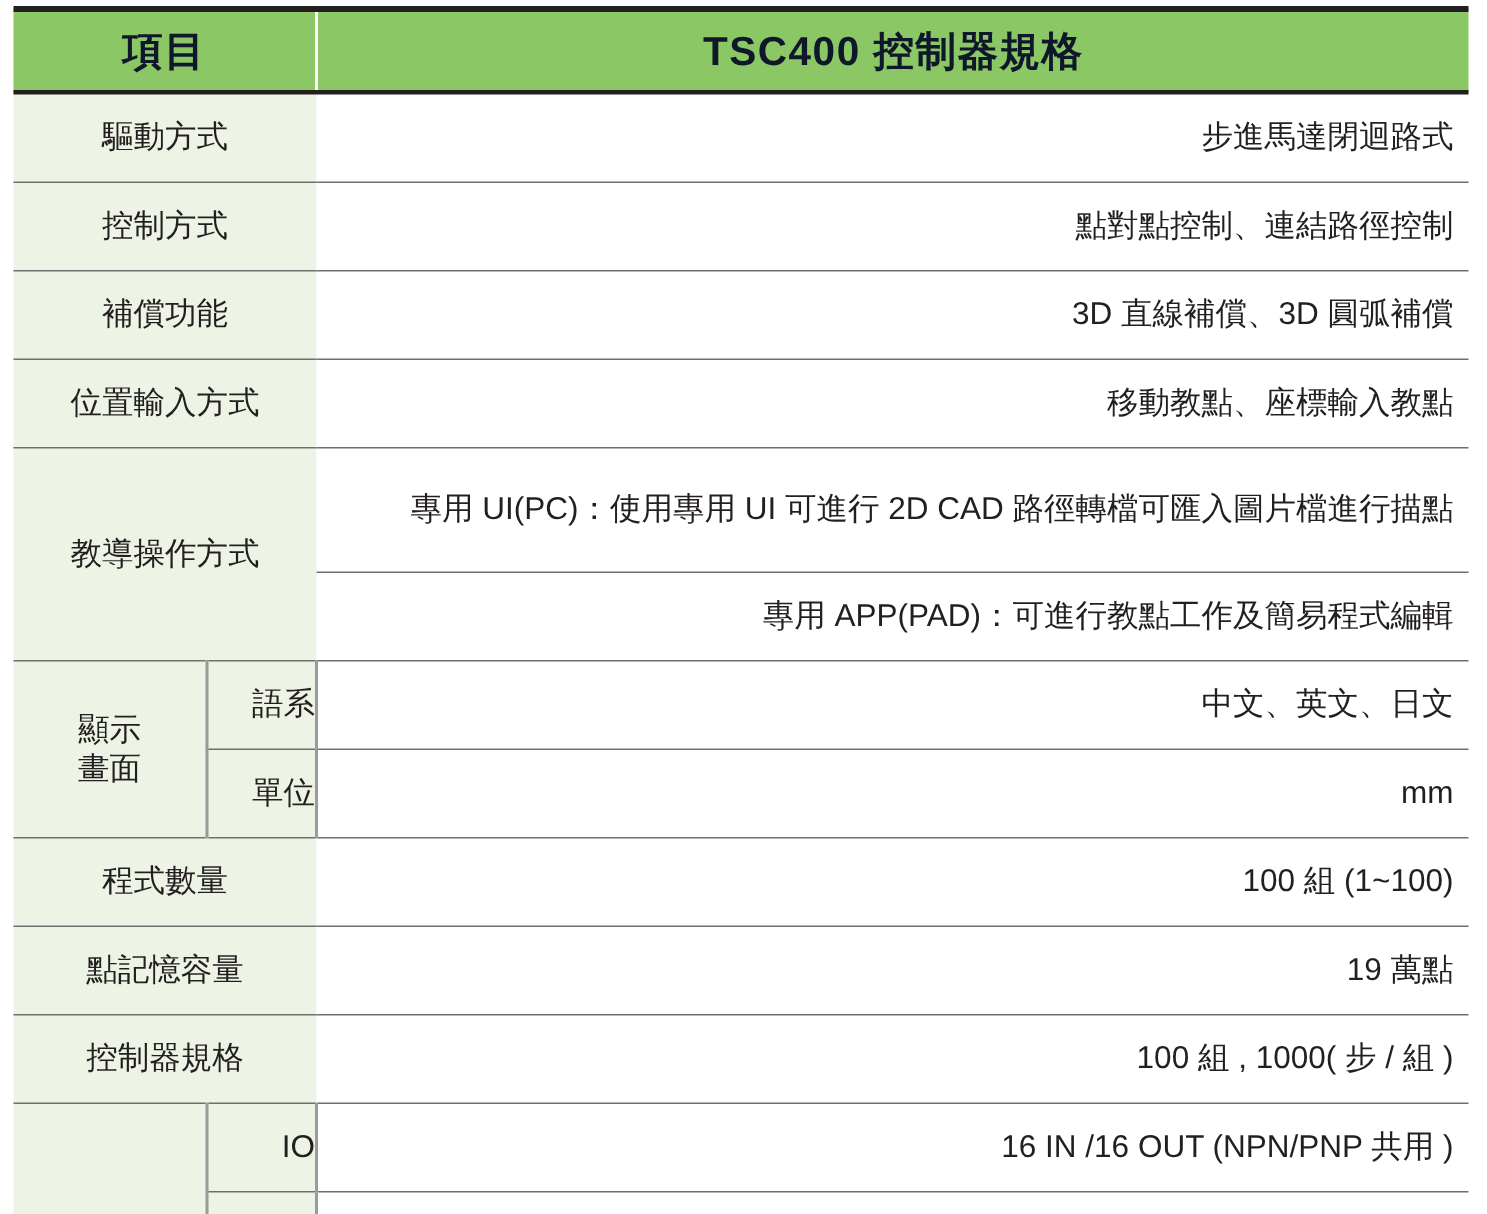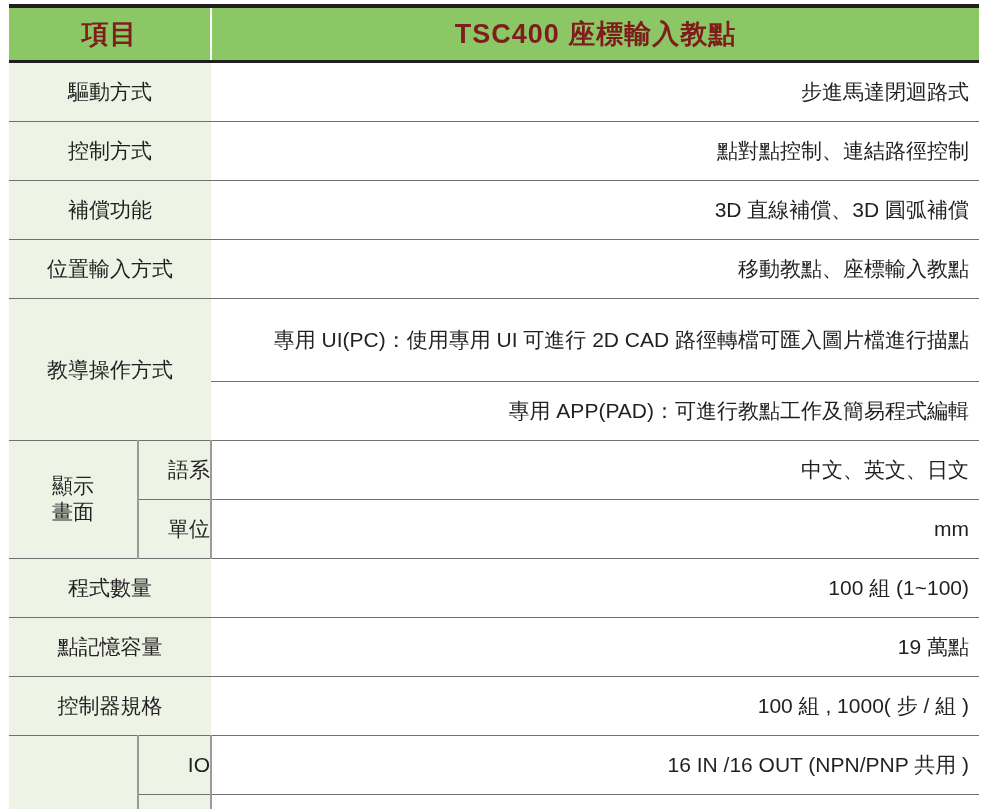--- a/index.html
+++ b/index.html
@@ -28,21 +28,21 @@
     table-layout: fixed;
   }
 
   table.spec col.c-label  { width: 129px; }
   table.spec col.c-sub    { width: 73px;  }
   table.spec col.c-value  { width: 768px; }
 
   
   .spec thead th {
     background: #8cc765;
-    color: #7f1d1d;
+    color: #0f172a;
     font-size: 27px;
     font-weight: bold;
     letter-spacing: 1px;
     height: 52px;
     padding: 0;
     text-align: center;
     vertical-align: middle;
     border-top: 4px solid #231f20;
     border-bottom: 3px solid #231f20;
   }
@@ -84,37 +84,37 @@
     line-height: 1.32;
   }
 
   .spec tbody tr.r-tall td { height: 44px; }
   .spec tbody tr.r-two td  { height: 68px; }
 
   .spec tbody tr:last-child td {
     border-bottom: 4px solid #231f20;
   }
 
-  .cell-lines span { display: block; font-family: Liberation Serif, serif; }
+  .cell-lines span { display: block; }
 </style>
 </head>
 <body>
 
 <div class="spec-wrap">
   <table class="spec">
     <colgroup>
       <col class="c-label">
       <col class="c-sub">
       <col class="c-value">
     </colgroup>
 
     <thead>
       <tr>
         <th class="h-item" colspan="2">項目</th>
-        <th>TSC400 座標輸入教點</th>
+        <th>TSC400 控制器規格</th>
       </tr>
     </thead>
 
     <tbody>
 
       <tr class="r-tall">
         <td class="label merged-lr" colspan="2">驅動方式</td>
         <td class="value">步進馬達閉迴路式</td>
       </tr>
 

